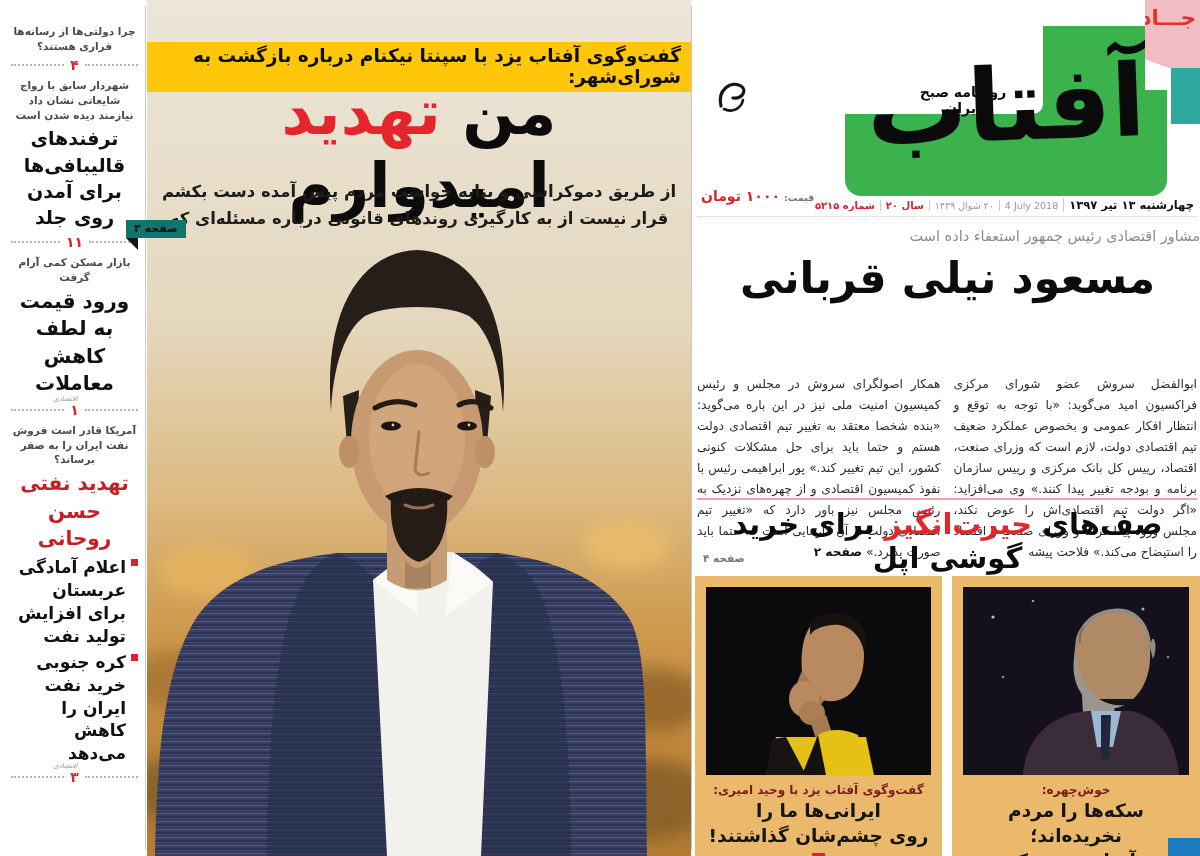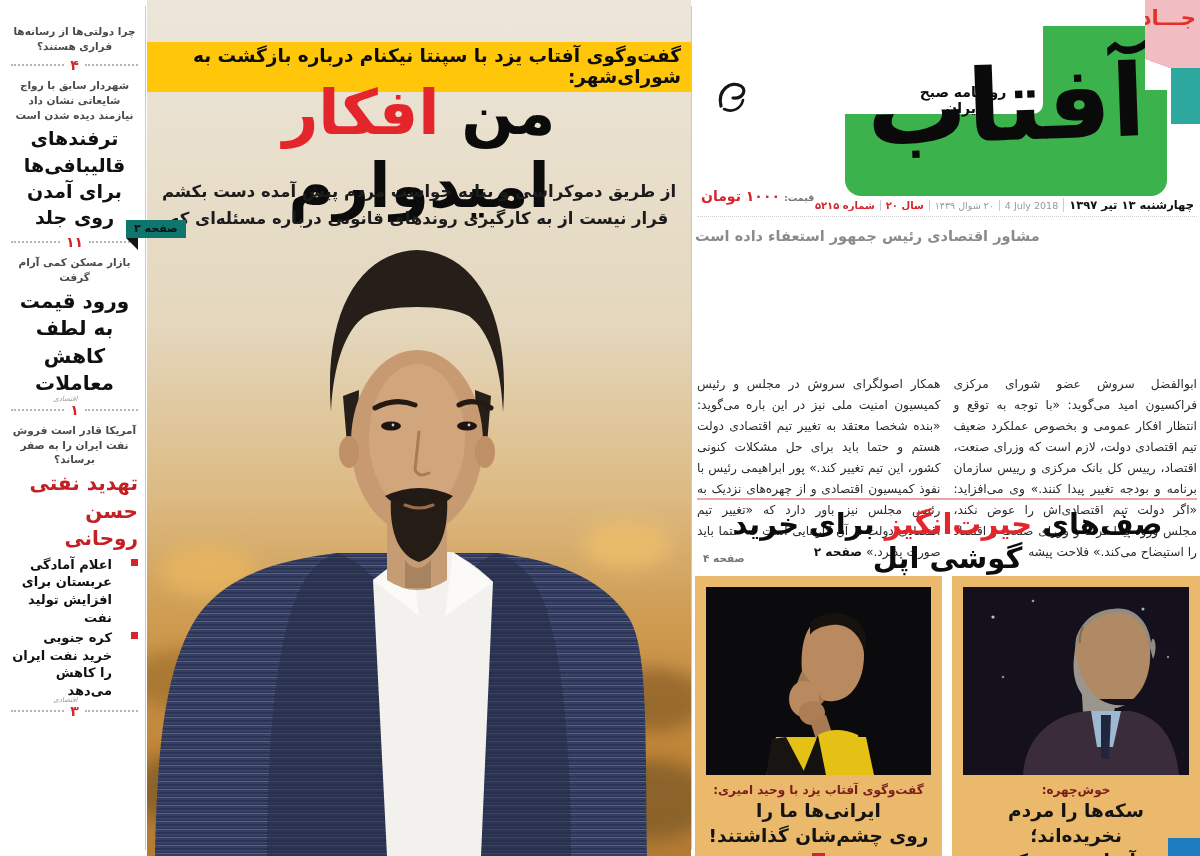--- a/index.html
+++ b/index.html
@@ -13,26 +13,26 @@
   .vline { position:absolute; top:6px; height:844px; width:0; border-left:1px solid #c9c9c9; }
 
   
   .left-col { position:absolute; left:4px; top:0; width:141px; height:856px;
     padding:24px 7px 0 7px; text-align:center; }
   .lc-kicker { font-size:10.5px; font-weight:700; color:#4a4a4a; line-height:1.4; margin-bottom:3px; }
   .lc-hl { font-weight:900; color:#101010; line-height:1.38; margin-bottom:2px; }
   .sz-xl { font-size:22px; }
   .sz-lg { font-size:19px; }
   .sz-md { font-size:20px; }
-  .red-text { color:#c32026;text-align:right; }
+  .red-text { color:#c32026; }
   .marker { display:flex; align-items:center; gap:3px; margin:4px 0 5px 0; }
   .marker .dots { flex:1; border-top:2px dotted #b5b5b5; }
   .marker .mnum { position:relative; color:#d6252c; font-weight:900; font-size:14px; padding:0 3px; }
   .marker .mtag { position:absolute; top:-7px; left:-14px; font-size:7px; color:#999; font-weight:400; white-space:nowrap; }
-  .bullet { display:flex; gap:19px; text-align:right; font-size:13px; font-weight:700; line-height:1.35; margin:3px 0; }
+  .bullet { display:flex; gap:5px; text-align:right; font-size:17px; font-weight:700; line-height:1.35; margin:3px 0; }
   .bullet .sq { flex:0 0 auto; width:7px; height:7px; background:#d6252c; margin-top:3px; }
 
   
   .center-col { position:absolute; left:147px; top:0; width:544px; height:856px; overflow:hidden; }
   .photo-svg { position:absolute; inset:0; }
   .main-kicker-wrap { position:absolute; top:42px; width:100%; text-align:right; }
   .main-kicker { display:inline-block; background:#ffc60a; color:#0d0d0d; font-size:18.5px; font-weight:800;
     padding:3px 10px 5px 10px; }
   .main-headline { position:absolute; top:76px; width:100%; text-align:center;
     font-size:62px; font-weight:900; color:#0b0b0b; letter-spacing:-1px; }
@@ -67,22 +67,22 @@
     display:flex; align-items:center; justify-content:flex-start; font-size:9.5px; color:#999; }
   .dl-item { padding:0 5px; border-left:1px solid #ccc; white-space:nowrap; }
   .dl-item:last-child { border-left:none; }
   .dl-weekday { font-size:11.5px; font-weight:800; color:#111; }
   .dl-red { color:#d6252c; font-weight:800; font-size:10px; }
   .price { position:absolute; left:6px; top:188px; display:flex; align-items:baseline; gap:4px; }
   .price-label { font-size:9.5px; color:#777; font-weight:700; }
   .price-value { font-size:14px; color:#d6252c; font-weight:900; }
   .mast-rule { position:absolute; left:2px; top:216px; width:500px; border-top:1px dotted #cfcfcf; }
 
-  .nili-kicker { position:absolute; top:228px; width:100%; text-align:left;
-    font-size:14.5px; font-weight:700; color:#8b8b8b; }
+  .nili-kicker { position:absolute; top:228px; width:100%; text-align:right;
+    font-size:14.5px; font-weight:400; color:#8b8b8b; }
   .nili-hl { position:absolute; top:250px; width:100%; text-align:center;
     font-size:43px; font-weight:900; line-height:1.33; color:#0c0c0c; }
   .nili-body { position:absolute; top:374px; left:2px; width:500px; height:120px;
     display:flex; gap:13px; }
   .nili-body .bcol { flex:1; font-size:12.2px; line-height:1.72; text-align:justify; color:#2b2b2b; }
   .pg-ref { font-weight:800; color:#111; }
   .pink-rule { position:absolute; top:498px; left:2px; width:500px; border-top:2px solid #f0a3a7; }
 
   .apple-hl { position:absolute; top:507px; width:100%; text-align:center;
     font-size:29px; font-weight:900; color:#0c0c0c; }
@@ -212,21 +212,21 @@
     <path d="M272 432 L268 470 Q272 478 282 473" stroke="#a97c56" stroke-width="3" fill="none" stroke-linecap="round"></path>
 
     <path d="M238 496 Q272 480 306 496 Q296 508 272 506 Q248 508 238 496 Z" fill="#221a14"></path>
     <path d="M244 498 Q272 514 300 498 C302 532 292 556 272 562 C252 556 242 532 244 498 Z" fill="#241c15"></path>
     <path d="M258 505 Q272 511 286 505" stroke="#9c6a4c" stroke-width="3" fill="none" stroke-linecap="round"></path>
   </svg>
 
   <div class="main-kicker-wrap">
     <span class="main-kicker">گفت‌وگوی آفتاب یزد با سپنتا نیکنام درباره بازگشت به شورای‌شهر:</span>
   </div>
-  <div class="main-headline"><span>من </span><span class="hot">افکار</span><span> امیدوارم</span></div>
+  <div class="main-headline"><span>من </span><span class="hot">تهدید</span><span> امیدوارم</span></div>
   <div class="main-sub">
     <div>از طریق دموکراسی و بنابه خواست مردم پیش آمده دست بکشم</div>
     <div>قرار نیست از به کارگیری روندهای قانونی درباره مسئله‌ای که</div>
   </div>
 </div>
 <div class="pg-badge">صفحه ۳</div>
 
 <div class="right-col">
 
   <div class="logo-plate"></div>
@@ -250,20 +250,21 @@
     <span class="dl-item dl-weekday">چهارشنبه ۱۳ تیر ۱۳۹۷</span>
     <span class="dl-item" dir="ltr">4 July 2018</span>
     <span class="dl-item">۲۰ شوال ۱۴۳۹</span>
     <span class="dl-item dl-red">سال ۲۰</span>
     <span class="dl-item dl-red">شماره ۵۲۱۵</span>
   </div>
   <div class="mast-rule"></div>
 
   <div class="nili-kicker">مشاور اقتصادی رئیس جمهور استعفاء داده است</div>
   <div class="nili-hl">
+    <div>مسعود نیلی قربانی</div>
   </div>
   <div class="nili-body">
     <div class="bcol">ابوالفضل سروش عضو شورای مرکزی فراکسیون امید می‌گوید: «با توجه به توقع و انتظار افکار عمومی و بخصوص عملکرد ضعیف تیم اقتصادی دولت، لازم است که وزرای صنعت، اقتصاد، رییس کل بانک مرکزی و رییس سازمان برنامه و بودجه تغییر پیدا کنند.» وی می‌افزاید: «اگر دولت تیم اقتصادی‌اش را عوض نکند، مجلس ورود پیدا کرده و وزرای صنعت و اقتصاد را استیضاح می‌کند.» فلاحت پیشه</div>
     <div class="bcol"><span>همکار اصولگرای سروش در مجلس و رئیس کمیسیون امنیت ملی نیز در این باره می‌گوید: «بنده شخصا معتقد به تغییر تیم اقتصادی دولت هستم و حتما باید برای حل مشکلات کنونی کشور، این تیم تغییر کند.» پور ابراهیمی رئیس با نفوذ کمیسیون اقتصادی و از چهره‌های نزدیک به رئیس مجلس نیز باور دارد که «تغییر تیم اقتصادی دولت از آن کارهایی است که حتما باید صورت پذیرد.» </span><span class="pg-ref">صفحه ۲</span></div>
   </div>
   <div class="pink-rule"></div>
 
   <div class="apple-hl"><span>صف‌های </span><span class="hot">حیرت‌انگیز</span><span> برای خرید گوشی اپل</span></div>
   <div class="apple-page">صفحه ۴</div>
 

